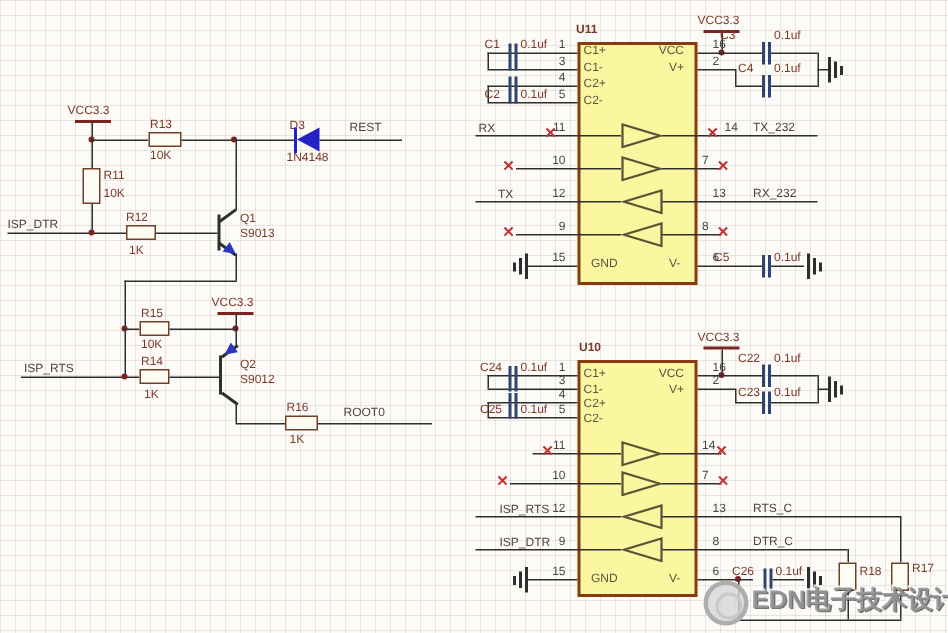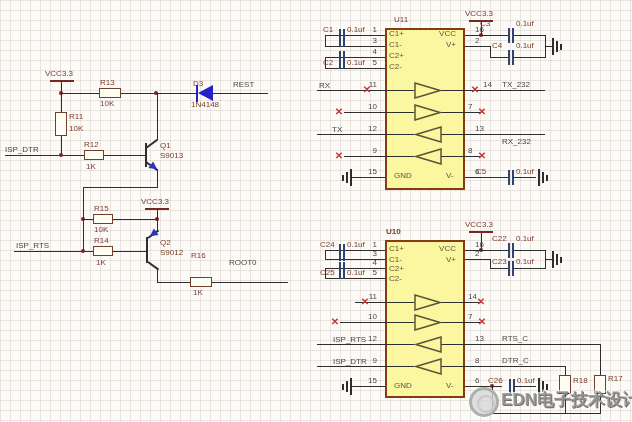--- a/index.html
+++ b/index.html
@@ -114,27 +114,27 @@
   <div class="w" style="left:157px;top:282px;width:33px"></div>
 
   <span class="net" style="left:16px;top:242px">ISP_RTS</span>
   <div class="w" style="left:14px;top:251px;width:79px"></div>
   <div class="dot" style="left:81px;top:249px"></div>
   <span class="lbl" style="left:94px;top:237px">R14</span>
   <div class="res" style="left:93px;top:246px;width:20px;height:10px"></div>
   <span class="lbl" style="left:96px;top:259px">1K</span>
   <div class="w" style="left:113px;top:251px;width:33px"></div>
 
-  <span class="lbl" style="left:191px;top:252px">R16</span>
+  <span class="lbl" style="left:191px;top:268px">R16</span>
   <div class="res" style="left:190px;top:277px;width:22px;height:10px"></div>
   <span class="lbl" style="left:193px;top:289px">1K</span>
   <div class="w" style="left:212px;top:282px;width:76px"></div>
-  <span class="net" style="left:229px;top:259px">ROOT0</span>
-
-  <span class="lbl" style="left:394px;top:16px;font-weight:normal">U11</span>
+  <span class="net" style="left:229px;top:271px">ROOT0</span>
+
+  <span class="lbl" style="left:384px;top:16px;font-weight:bold">U11</span>
   <div class="chip" style="left:385px;top:28px;width:80px;height:162px"></div>
 
   <div class="w" style="left:325px;top:35px;width:60px"></div>
   <div class="w" style="left:325px;top:46px;width:60px"></div>
   <div class="wv" style="left:325px;top:35px;height:11px"></div>
   <span class="lbl" style="left:323px;top:26px">C1</span>
   <div class="plate" style="left:339px;top:29px;height:18px"></div>
   <div class="plate" style="left:343px;top:29px;height:18px"></div>
   <span class="lbl" style="left:347px;top:26px">0.1uf</span>
   <div class="w" style="left:325px;top:57px;width:60px"></div>
@@ -222,21 +222,21 @@
   <div class="gb" style="left:552px;top:38px;height:17px"></div>
   <div class="gb" style="left:556px;top:41px;height:11px"></div>
   <div class="gb" style="left:560px;top:44px;height:6px"></div>
 
   <div class="w" style="left:465px;top:90px;width:80px"></div>
   <span class="x" style="left:470px;top:85px">✕</span>
   <span class="net" style="left:502px;top:81px">TX_232</span>
   <div class="w" style="left:465px;top:112px;width:16px"></div>
   <span class="x" style="left:477px;top:107px">✕</span>
   <div class="w" style="left:465px;top:134px;width:80px"></div>
-  <span class="net" style="left:502px;top:138px">RX_232</span>
+  <span class="net" style="left:502px;top:125px">RX_232</span>
   <div class="w" style="left:465px;top:156px;width:16px"></div>
   <span class="x" style="left:477px;top:151px">✕</span>
 
   <div class="w" style="left:465px;top:177px;width:43px"></div>
   <span class="lbl" style="left:476px;top:168px">C5</span>
   <div class="plate" style="left:508px;top:170px;height:15px"></div>
   <div class="plate" style="left:512px;top:170px;height:15px"></div>
   <span class="lbl" style="left:516px;top:168px">0.1uf</span>
   <div class="w" style="left:514px;top:177px;width:22px"></div>
   <div class="gb" style="left:538px;top:169px;height:17px"></div>

